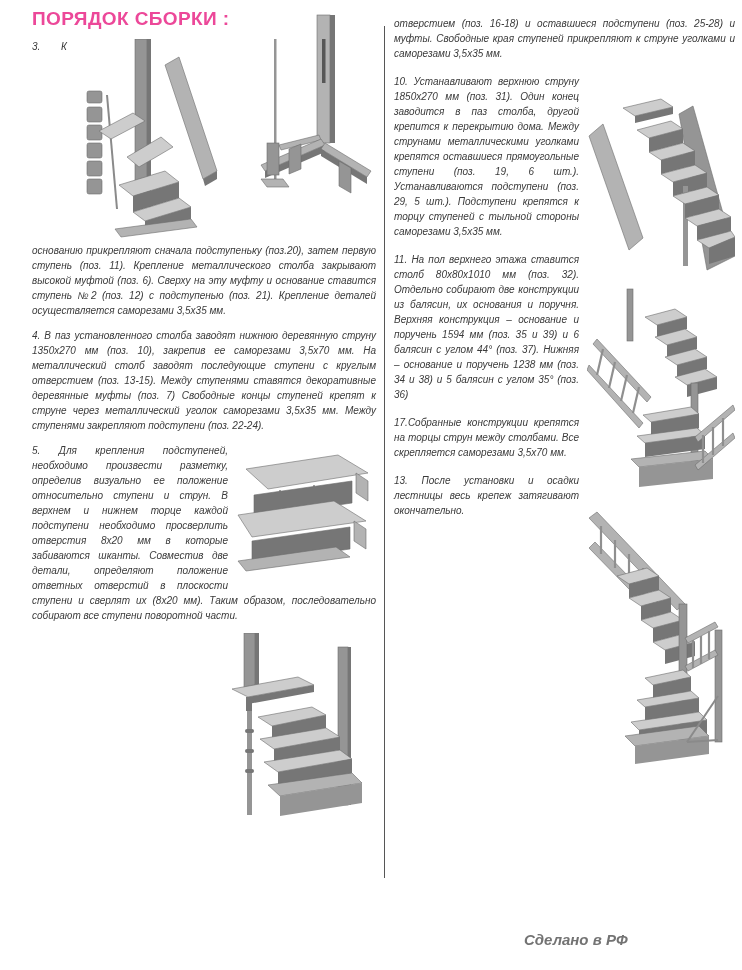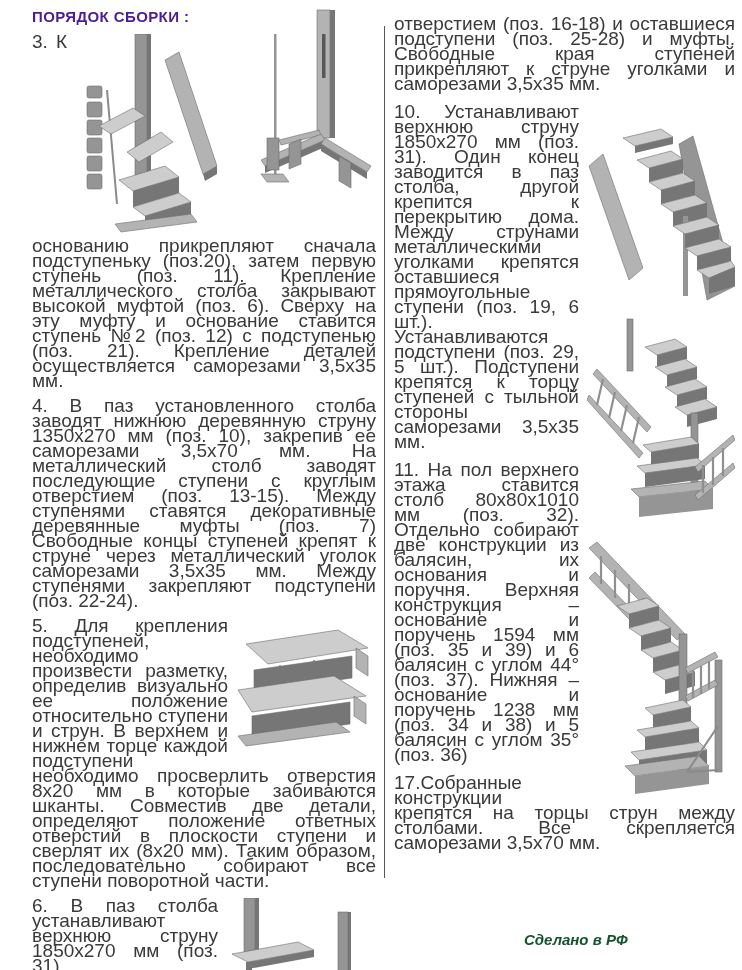--- a/index.html
+++ b/index.html
@@ -5,28 +5,28 @@
   html,body{margin:0;padding:0;background:#ffffff;}
   .page{
     position:relative;width:742px;height:970px;background:#fff;
     font-family:"Liberation Sans",sans-serif;color:#3a3a3a;overflow:hidden;
   }
   .col{position:absolute;top:0;}
   .col-left{left:32px;width:344px;}
   .col-right{left:394px;width:341px;}
   .col-left{padding-top:8px;}
   .col-right{padding-top:16px;}
-  .doc-title{font-size:15px;letter-spacing:.4px;margin:0 0 9px 0;color:#4c1d95;}
-  p.step{font-size:19px;line-height:15px;text-align:justify;margin:0 0 10px 0;}
+  .doc-title{font-size:19px;letter-spacing:.4px;margin:0 0 9px 0;color:#ec4899;}
+  p.step{font-size:10px;line-height:15px;text-align:justify;margin:0 0 10px 0;font-style:italic;}
   .col-right p.step{margin:0 0 13px 0;}
   .fig{float:right;margin:0 0 4px 8px;}
   .fig svg{display:block;}
   .figA{margin-top:-26px;}
   .divider{position:absolute;left:384px;top:26px;width:1px;height:852px;background:#565656;}
-  .made-in{position:absolute;left:524px;top:931px;font-size:15px;font-weight:bold;font-style:italic;color:#14532d;}
+  .made-in{position:absolute;left:524px;top:931px;font-size:15px;font-weight:bold;font-style:italic;color:#737373;}
   
   .f1{fill:#cdcdcd}.f2{fill:#b3b3b3}.f3{fill:#959595}.f4{fill:#767676}.f5{fill:#575757}
   .st{stroke:#6d6d6d;stroke-width:.6}
   .pin{stroke:#8a8a8a;stroke-width:1.6}
   .bal{stroke:#8f8f8f;stroke-width:2.2}
 </style>
 </head>
 <body>
 
 <div class="page">
@@ -112,21 +112,20 @@
         <polygon points="32,84 86,74 100,82 46,93" class="f1 st"></polygon>
         <polygon points="46,93 100,82 100,95 46,106" class="f4"></polygon>
         <polygon points="34,106 100,95 114,104 48,116" class="f1 st"></polygon>
         <polygon points="48,116 114,104 114,117 48,129" class="f4"></polygon>
         <polygon points="38,129 114,117 126,126 52,139" class="f1 st"></polygon>
         <polygon points="52,139 126,126 126,140 52,152" class="f4"></polygon>
         <polygon points="42,152 126,140 136,150 54,163" class="f2 st"></polygon>
         <polygon points="54,163 136,150 136,170 54,183" class="f3"></polygon>
       </svg>
     </div>
-    <p class="step">6. В паз столба устанавливают верхнюю струну 1850х270 мм (поз. 31)</p>
   </div>
 
   <div class="col col-right">
     <p class="step">отверстием (поз. 16-18) и оставшиеся подступени (поз. 25-28) и муфты. Свободные края ступеней прикрепляют к струне уголками и саморезами 3,5х35 мм.</p>
 
     <div class="fig">
       <svg width="148" height="205" viewBox="0 0 148 205" style="margin-bottom:8px">
         <polygon points="2,62 16,50 56,164 42,176" class="f2 st"></polygon>
         <polygon points="92,40 106,32 148,182 120,196" class="f3 st"></polygon>
         <polygon points="36,34 74,25 86,33 48,42" class="f1 st"></polygon>
@@ -205,16 +204,17 @@
           <polygon points="52,220 120,210 120,224 52,234" class="f4"></polygon>
         <polygon points="38,226 112,216 122,226 48,236" class="f2 st"></polygon>
         <polygon points="48,236 122,226 122,244 48,254" class="f3"></polygon>
         <line x1="100" y1="232" x2="131" y2="230" stroke="#8a8a8a" stroke-width="2"></line>
         <line x1="100" y1="232" x2="131" y2="186" stroke="#8a8a8a" stroke-width="2"></line>
       </svg>
     </div>
     <p class="step">10. Устанавливают верхнюю струну 1850х270 мм (поз. 31). Один конец заводится в паз столба, другой крепится к перекрытию дома. Между струнами металлическими уголками крепятся оставшиеся прямоугольные ступени (поз. 19, 6 шт.). Устанавливаются подступени (поз. 29, 5 шт.). Подступени крепятся к торцу ступеней с тыльной стороны саморезами 3,5х35 мм.</p>
     <p class="step">11. На пол верхнего этажа ставится столб 80х80х1010 мм (поз. 32). Отдельно собирают две конструкции из балясин, их основания и поручня. Верхняя конструкция – основание и поручень 1594 мм (поз. 35 и 39) и 6 балясин с углом 44° (поз. 37). Нижняя – основание и поручень 1238 мм (поз. 34 и 38) и 5 балясин с углом 35° (поз. 36)</p>
     <p class="step">17.Собранные конструкции крепятся на торцы струн между столбами. Все скрепляется саморезами 3,5х70 мм.</p>
+    <p class="step">13. После установки и осадки лестницы весь крепеж затягивают окончательно.</p>
   </div>
 
   <div class="made-in">Сделано в РФ</div>
 </div>
 
 </body></html>

